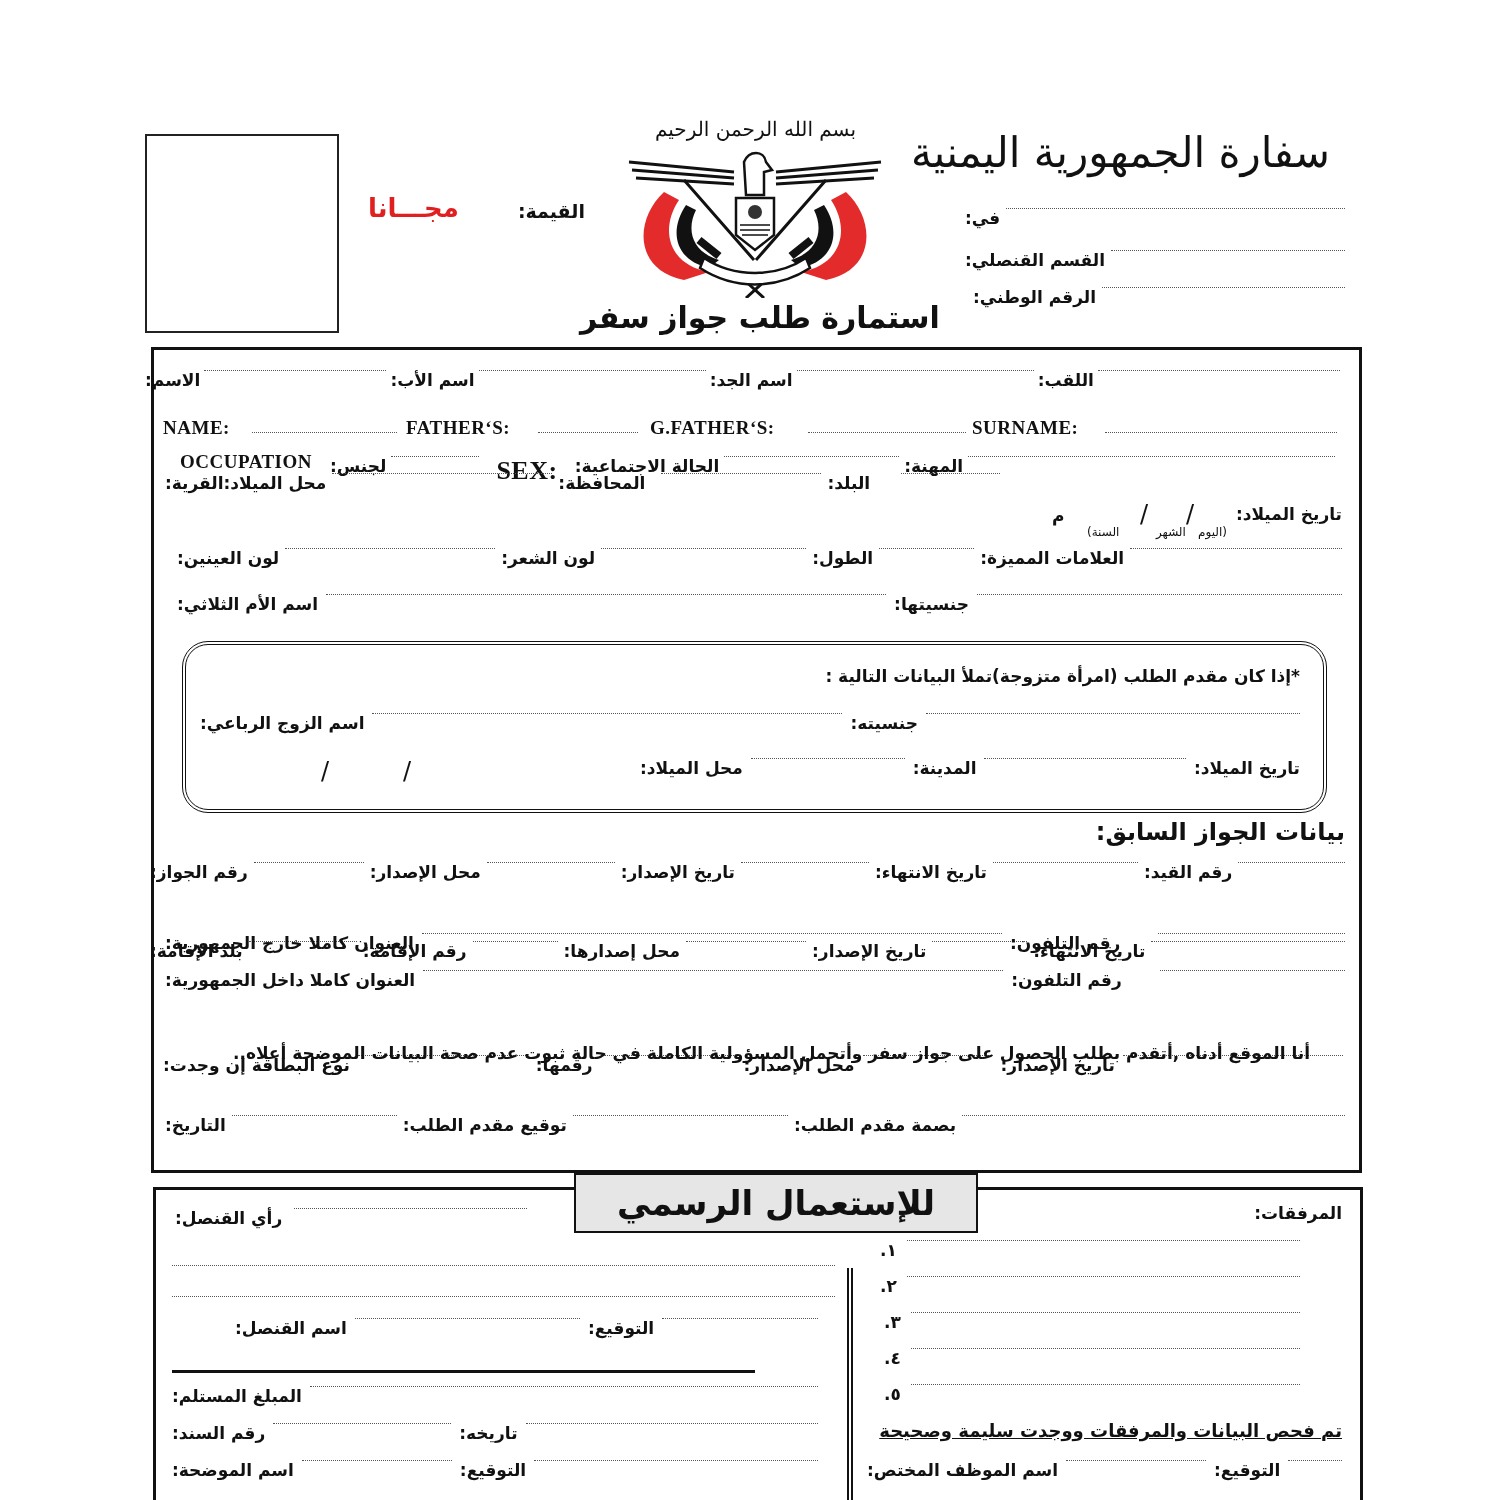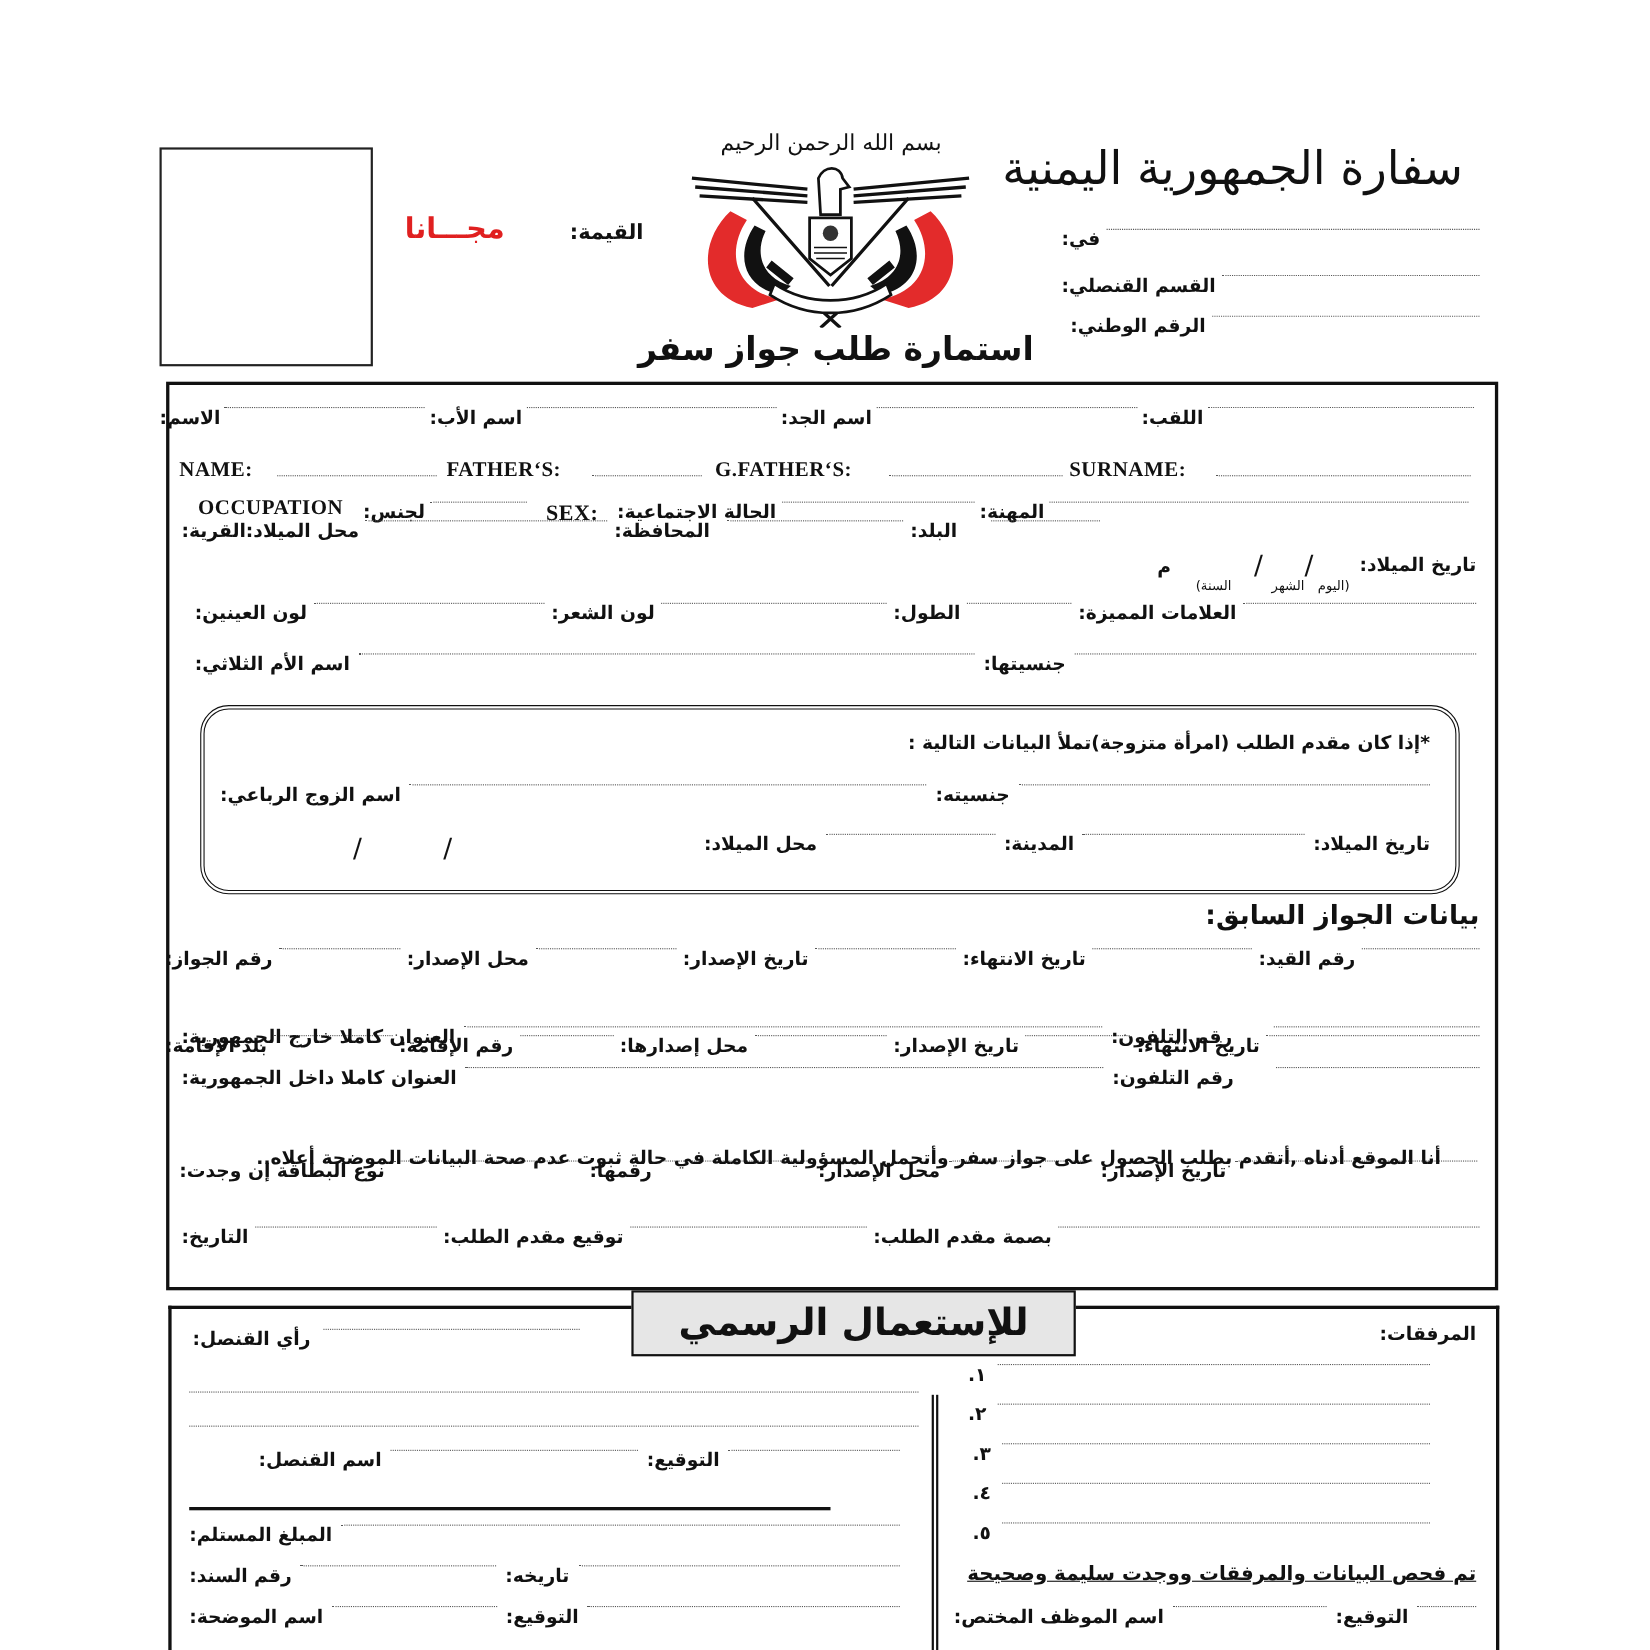--- a/index.html
+++ b/index.html
@@ -96,21 +96,21 @@
 <div class="abs dots" style="left:538px; top:432px; width:100px;"></div>
 <div class="abs en" style="left:650px; top:417px;">G.FATHER‘S:</div>
 <div class="abs dots" style="left:808px; top:432px; width:158px;"></div>
 <div class="abs en" style="left:972px; top:417px;">SURNAME:</div>
 <div class="abs dots" style="left:1105px; top:432px; width:232px;"></div>
 
 <div class="abs en" style="left:180px; top:451px;">OCCUPATION</div>
 <div class="row ar" style="right:165px; top:456px; width:1005px; gap:5px;">
   <span class="lbl">لجنس:</span>
   <span class="fill" style="flex-basis:88px; flex-grow:0;"></span>
-  <span class="lbl en" style="font-size:20px; direction:ltr; margin:0 12px;">SEX:</span>
+  <span class="lbl en" style="font-size:26px; direction:ltr; margin:0 12px;">SEX:</span>
   <span class="lbl">الحالة الاجتماعية:</span>
   <span class="fill" style="flex-basis:175px; flex-grow:0;"></span>
   <span class="lbl">المهنة:</span>
   <span class="fill"></span>
 </div>
 
 <div class="abs ar" style="right:158px; top:504px;">تاريخ الميلاد:</div>
 <div class="abs ar small-ar" style="left:1198px; top:525px;">(اليوم</div>
 <div class="abs ar slash" style="left:1186px; top:500px;">/</div>
 <div class="abs ar small-ar" style="left:1156px; top:525px;">الشهر</div>

